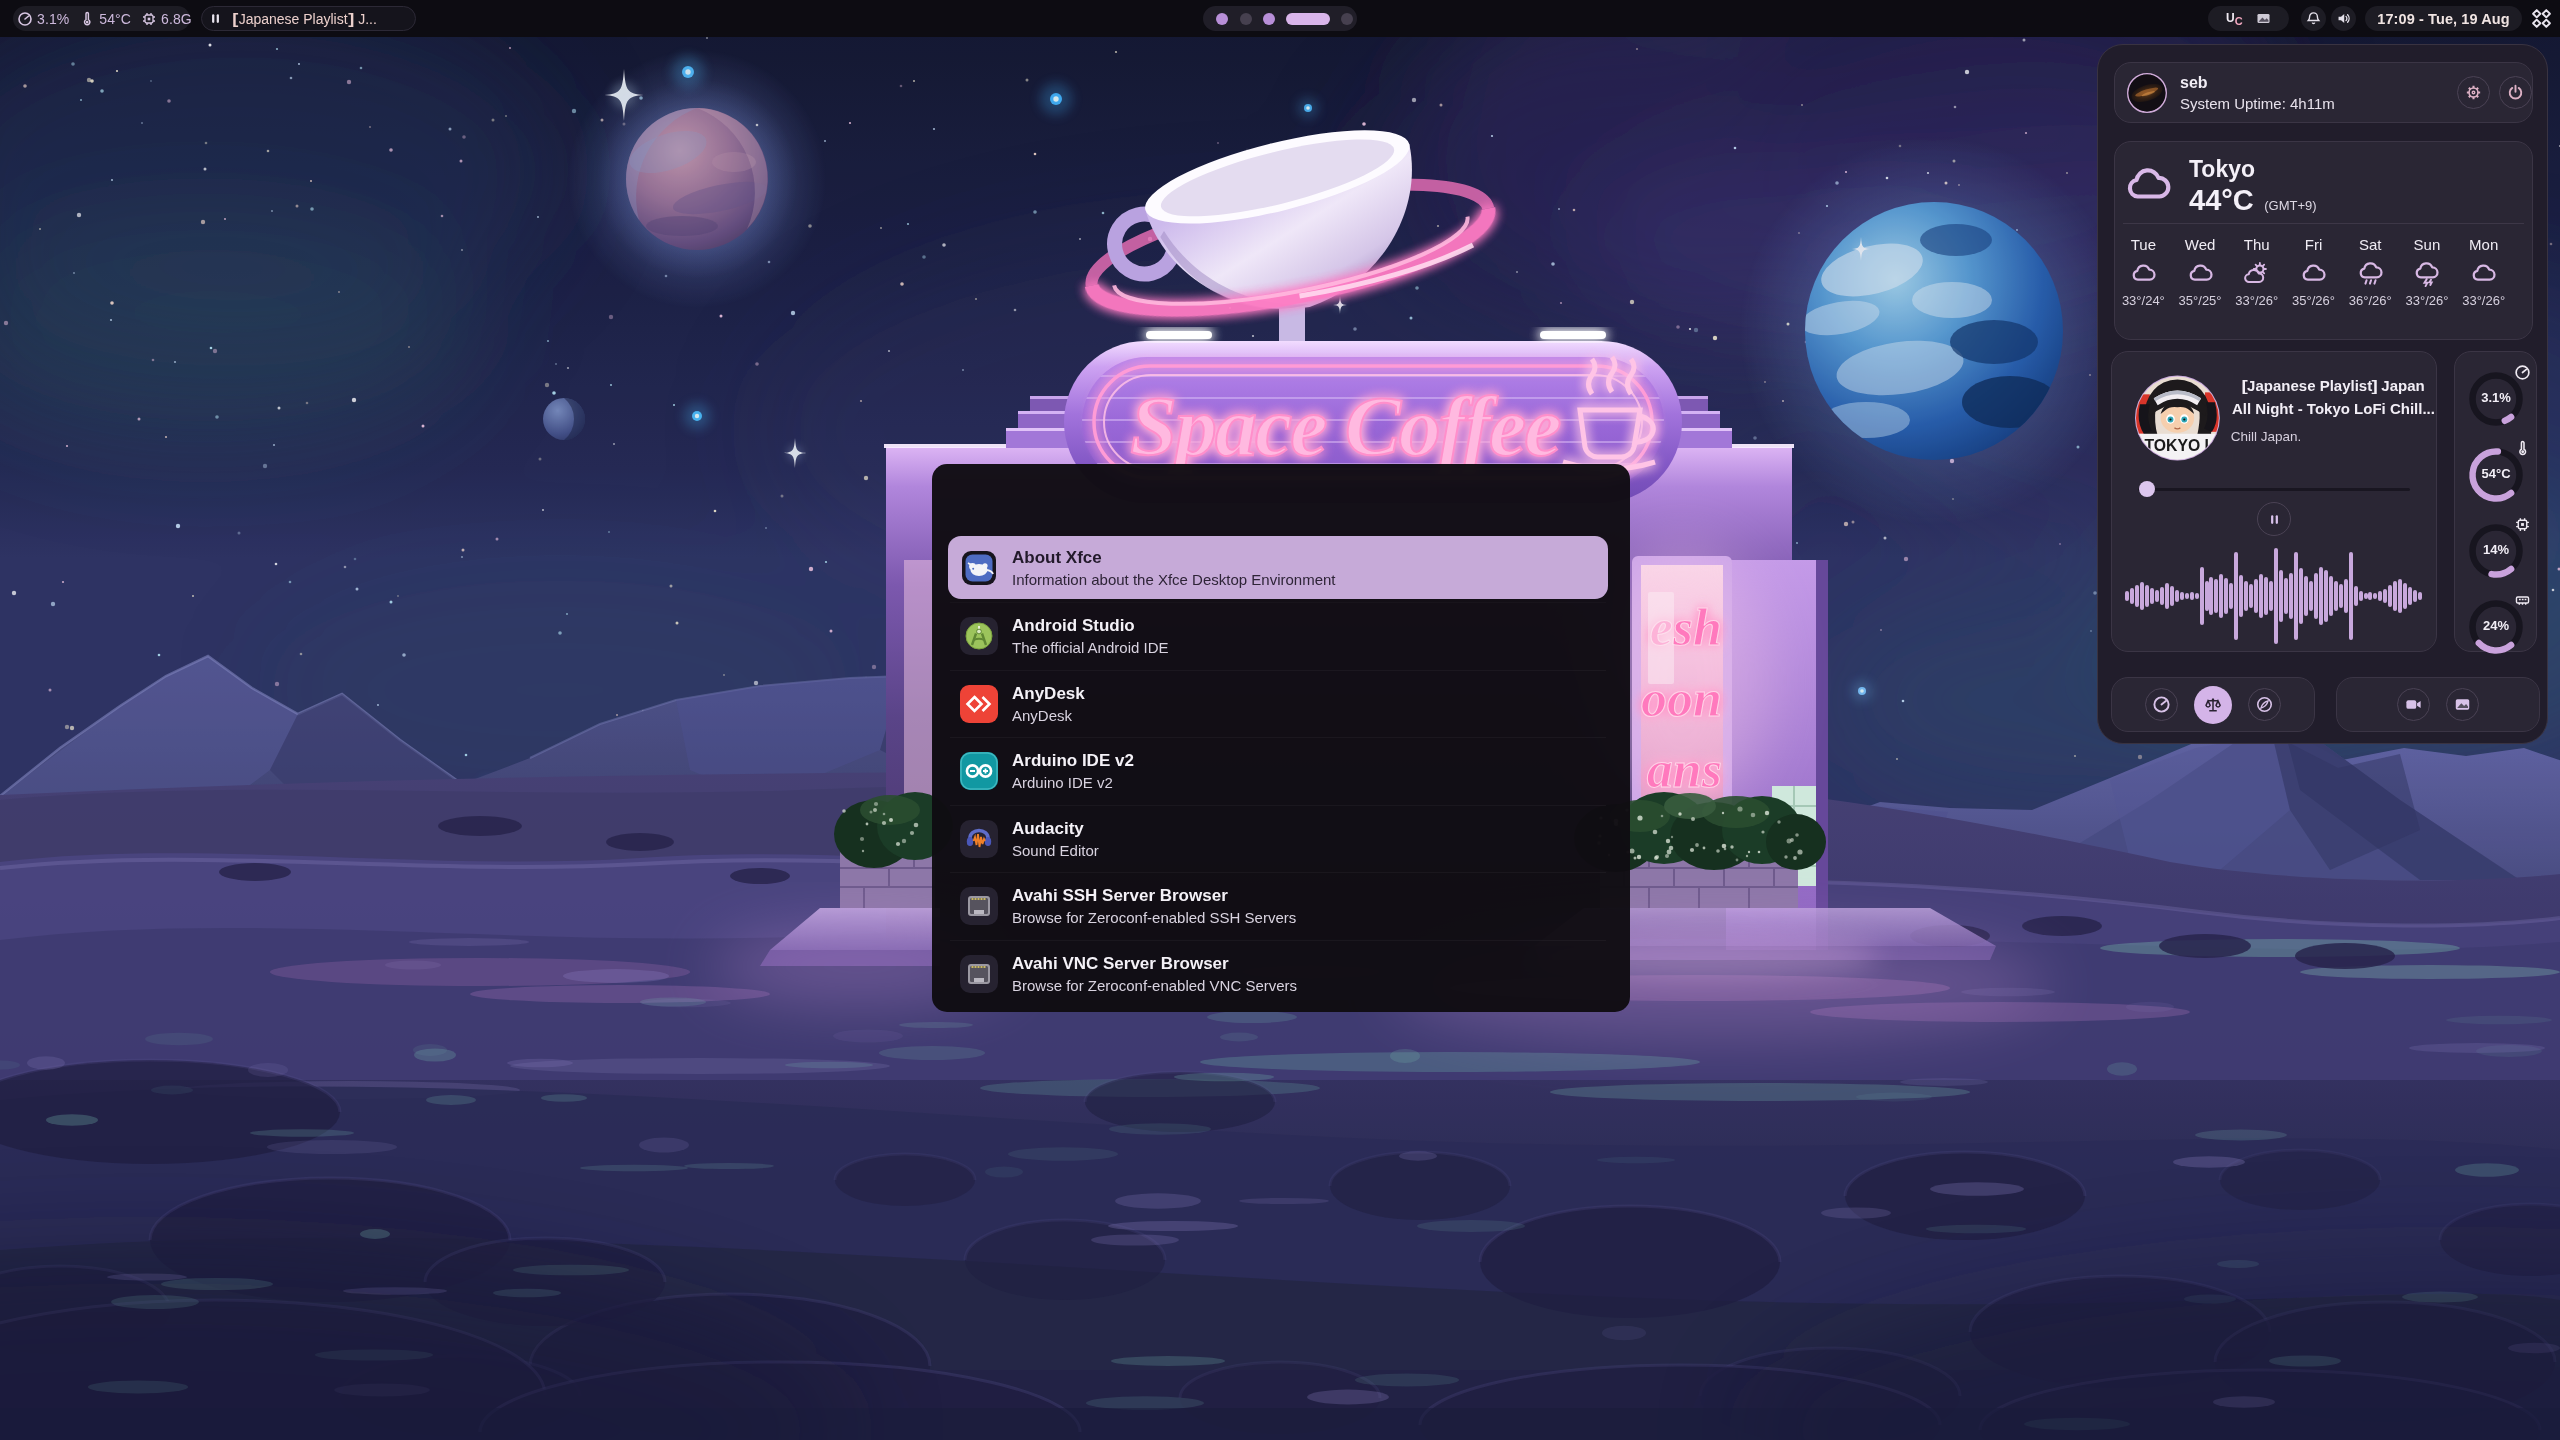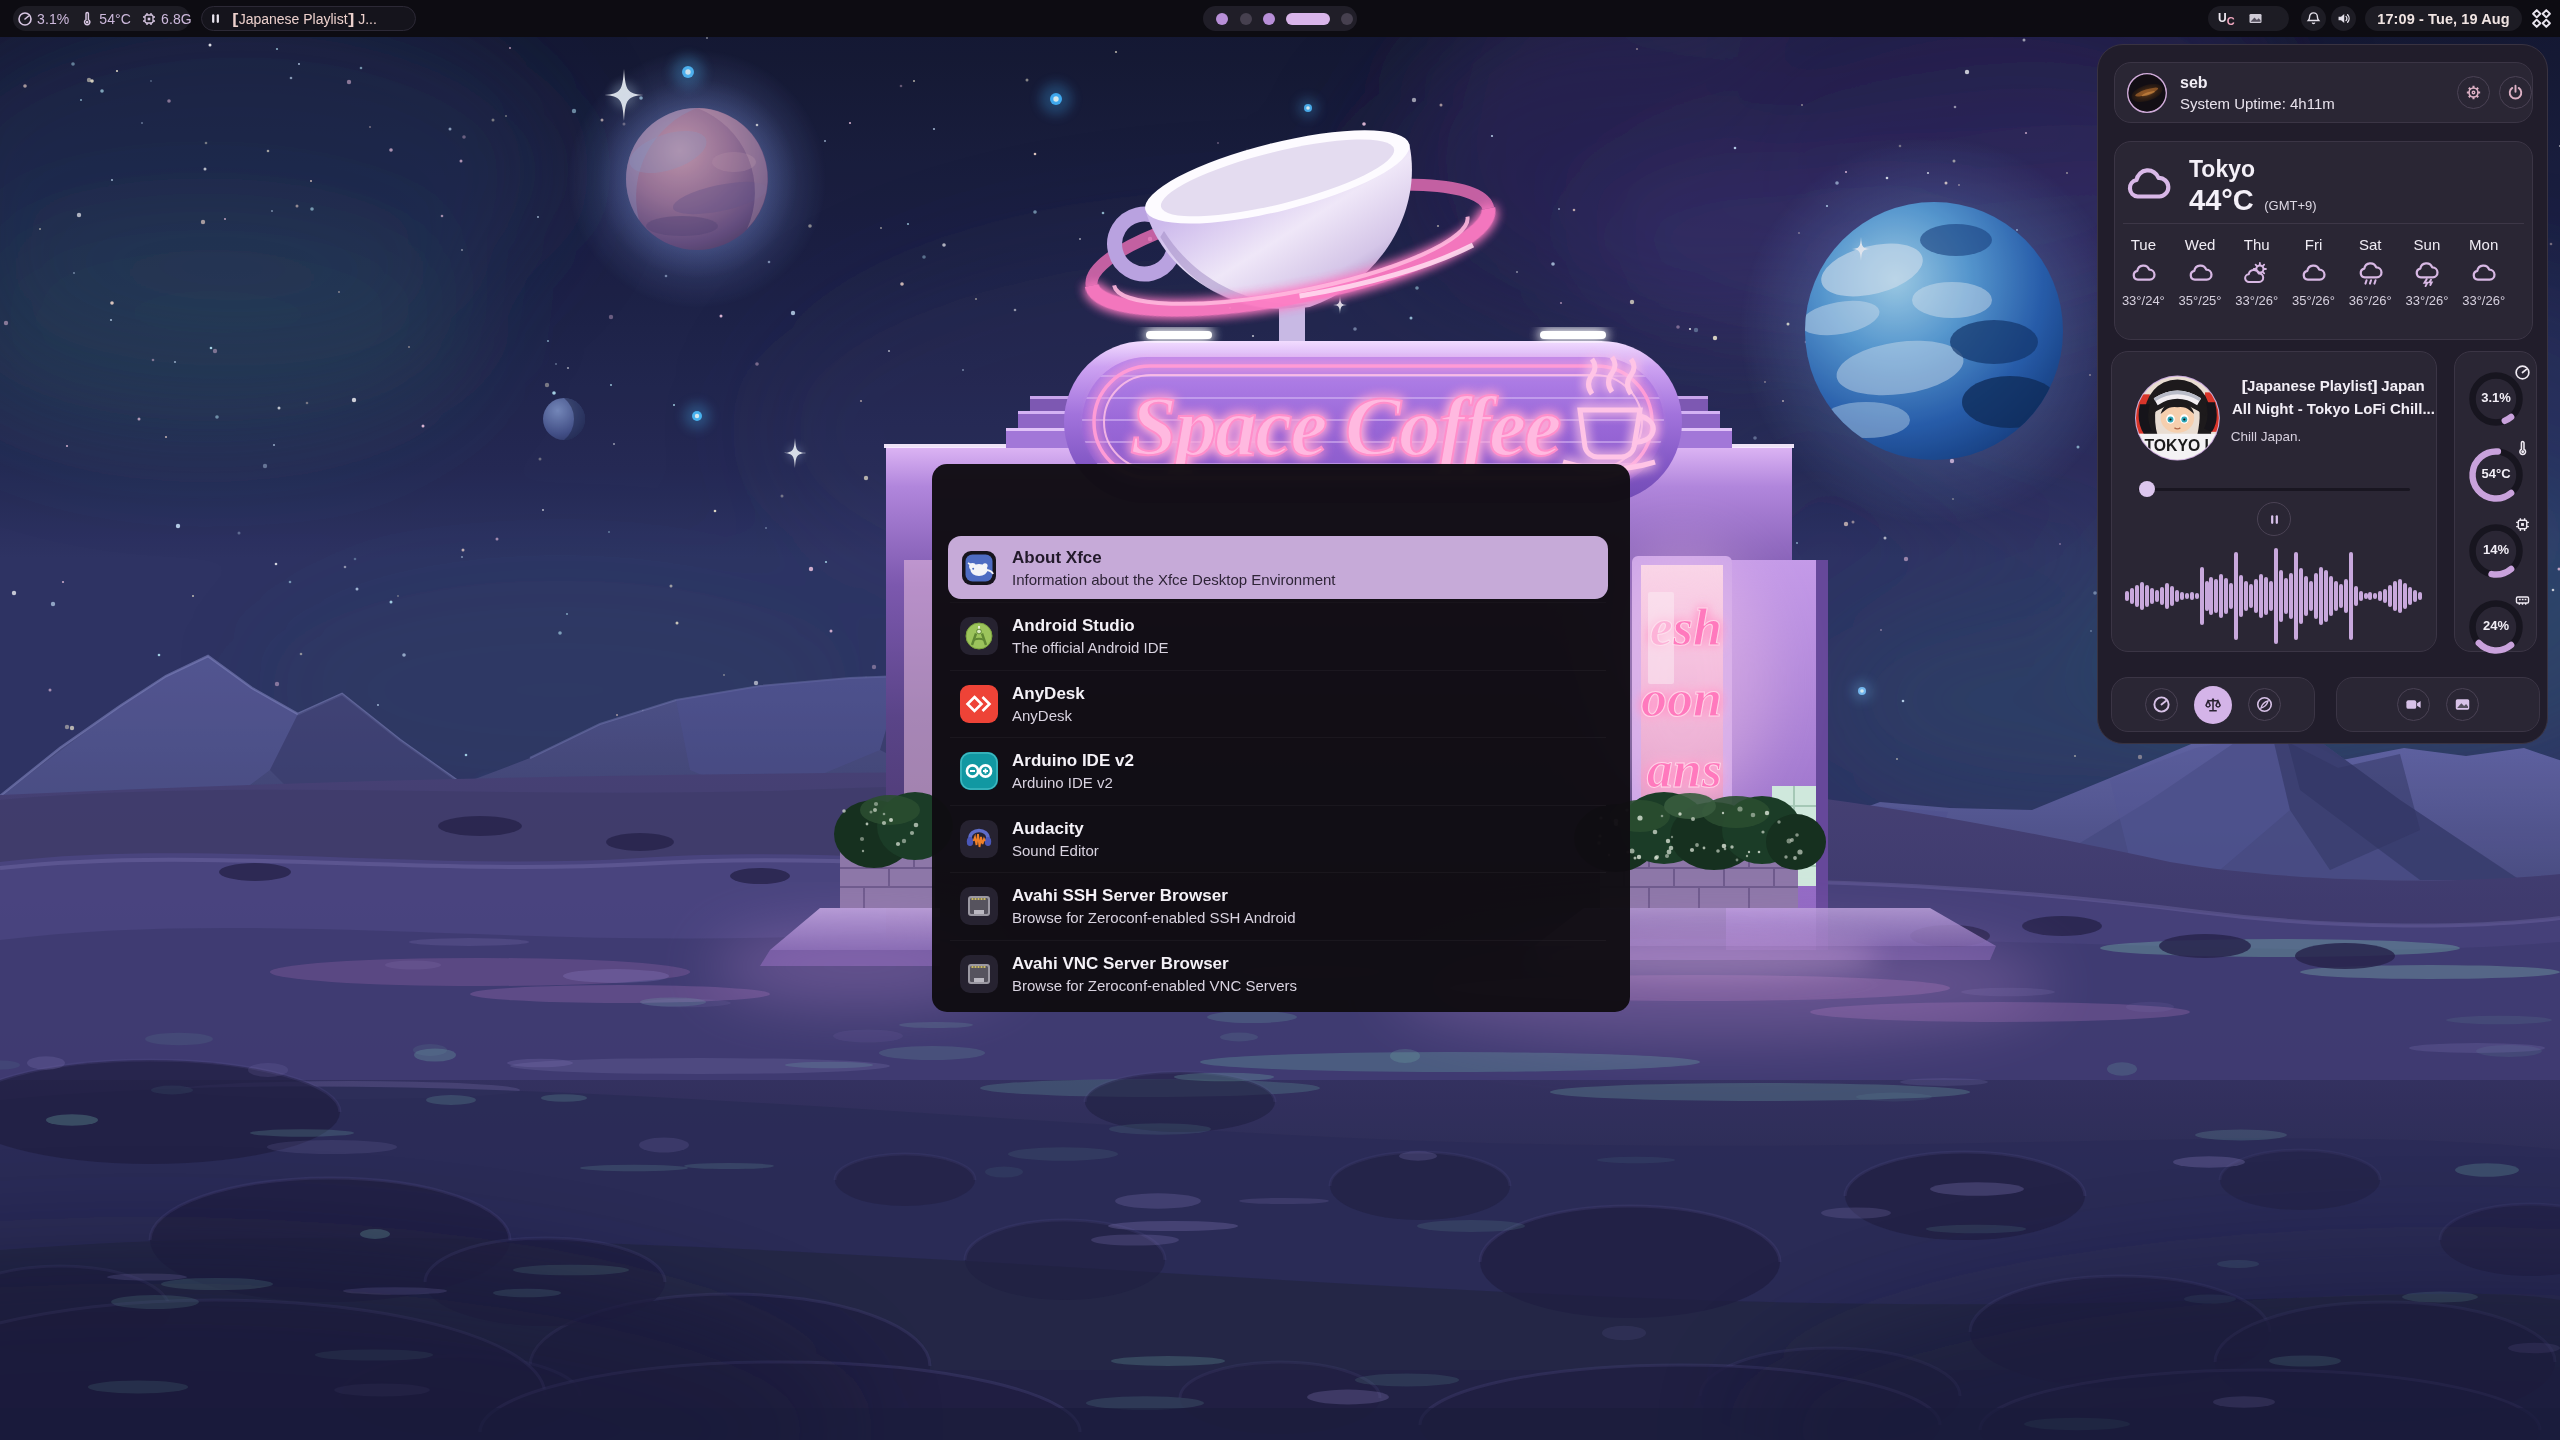--- a/index.html
+++ b/index.html
@@ -1049,21 +1049,21 @@
     <span class="pt2"><b class="lb">[</b>Japanese Playlist<b class="lb">]</b>&nbsp;J...</span>
   </div>
   <div class="pill" style="left:1203px;width:154px;background:#201e28">
     <span class="dot on" style="margin-left:13px"></span>
       <span class="dot"></span>
       <span class="dot on" style="margin-left:11px"></span>
     <span class="dot on" style="margin-left:11px;width:44px;background:#d9b5ea"></span>
       <span class="dot" style="margin-left:11px"></span>
   </div>
   <div class="pill" style="left:2208px;width:81px">
-    <span style="margin-left:10px;font-size:12px;font-weight:bold;color:#efeaf2;letter-spacing:0">U<span style="color:#f2a8c0;font-size:11px;vertical-align:-3px">C</span></span>
+    <span style="margin-left:18px;font-size:12px;font-weight:bold;color:#efeaf2;letter-spacing:0">U<span style="color:#f2a8c0;font-size:11px;vertical-align:-3px">C</span></span>
     <span style="margin-left:12px;display:flex">
         <svg width="17" height="17" viewBox="0 0 24 24">
           <rect x="3.5" y="5.5" width="17" height="13" rx="2" fill="#cfcbd6"></rect>
           <path d="M5.5 16 L10.5 10.5 L14 14 L16.5 11.5 L19 14.5 V16.5 H5.5 Z" fill="#55505e"></path>
         </svg>
       </span>
   </div>
   <div class="cbtn" style="left:2301px">
       <svg width="17" height="17" viewBox="0 0 24 24">
         <path d="M12 4 a5.5 5.5 0 0 1 5.5 5.5 c0 3.6 1.3 4.6 1.9 5.3 H4.6 c0.6 -0.7 1.9 -1.7 1.9 -5.3 A5.5 5.5 0 0 1 12 4 Z" fill="none" stroke="#e4e0ea" stroke-width="2"></path>
@@ -1168,21 +1168,21 @@
       <div class="row">
         <svg width="38" height="38" viewBox="0 0 38 38">
           <rect width="38" height="38" rx="10" fill="#262230"></rect>
 <rect x="8" y="9" width="22" height="20" rx="3" fill="#9b98a2"></rect>
           <rect x="10" y="11" width="18" height="16" rx="1.5" fill="#56535e"></rect>
           <path d="M11.5 11 h2 v2 h-2z M14.5 11 h2 v2 h-2z M17.5 11 h2 v2 h-2z M20.5 11 h2 v2 h-2z M23.5 11 h2 v2 h-2z" fill="#c8b860"></path>
           <path d="M14 27 v-4 h10 v4" fill="#bab7c0"></path>
         </svg>
         <div class="rt">
           <div class="t1">Avahi SSH Server Browser</div>
-          <div class="t2">Browse for Zeroconf-enabled SSH Android</div>
+          <div class="t2">Browse for Zeroconf-enabled SSH Servers</div>
         </div>
       </div>
       <div class="sep"></div>
       <div class="row">
         <svg width="38" height="38" viewBox="0 0 38 38">
           <rect width="38" height="38" rx="10" fill="#262230"></rect>
 <rect x="8" y="9" width="22" height="20" rx="3" fill="#9b98a2"></rect>
           <rect x="10" y="11" width="18" height="16" rx="1.5" fill="#56535e"></rect>
           <path d="M11.5 11 h2 v2 h-2z M14.5 11 h2 v2 h-2z M17.5 11 h2 v2 h-2z M20.5 11 h2 v2 h-2z M23.5 11 h2 v2 h-2z" fill="#c8b860"></path>
           <path d="M14 27 v-4 h10 v4" fill="#bab7c0"></path>

